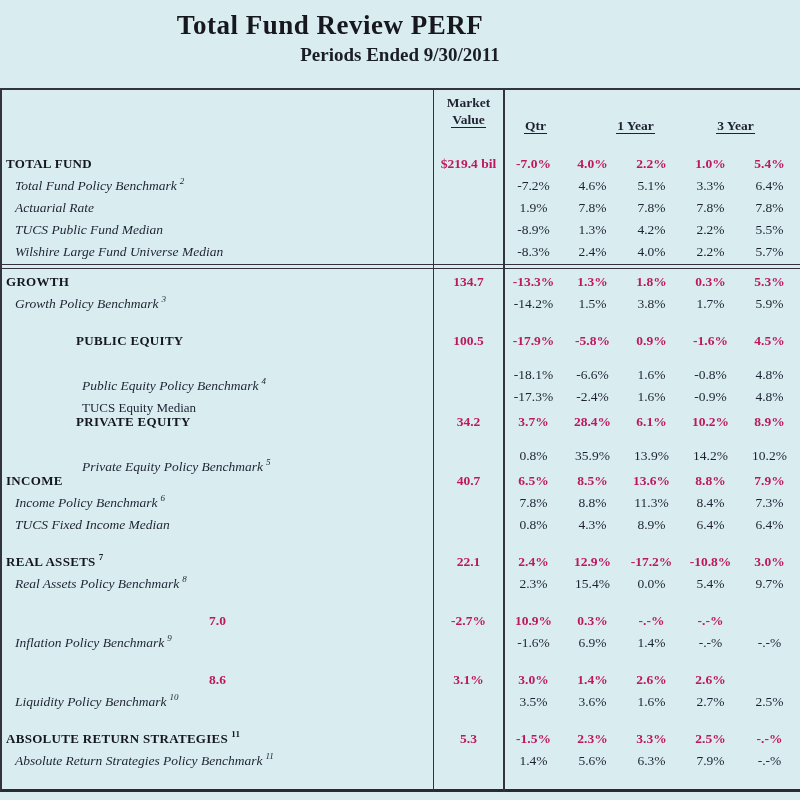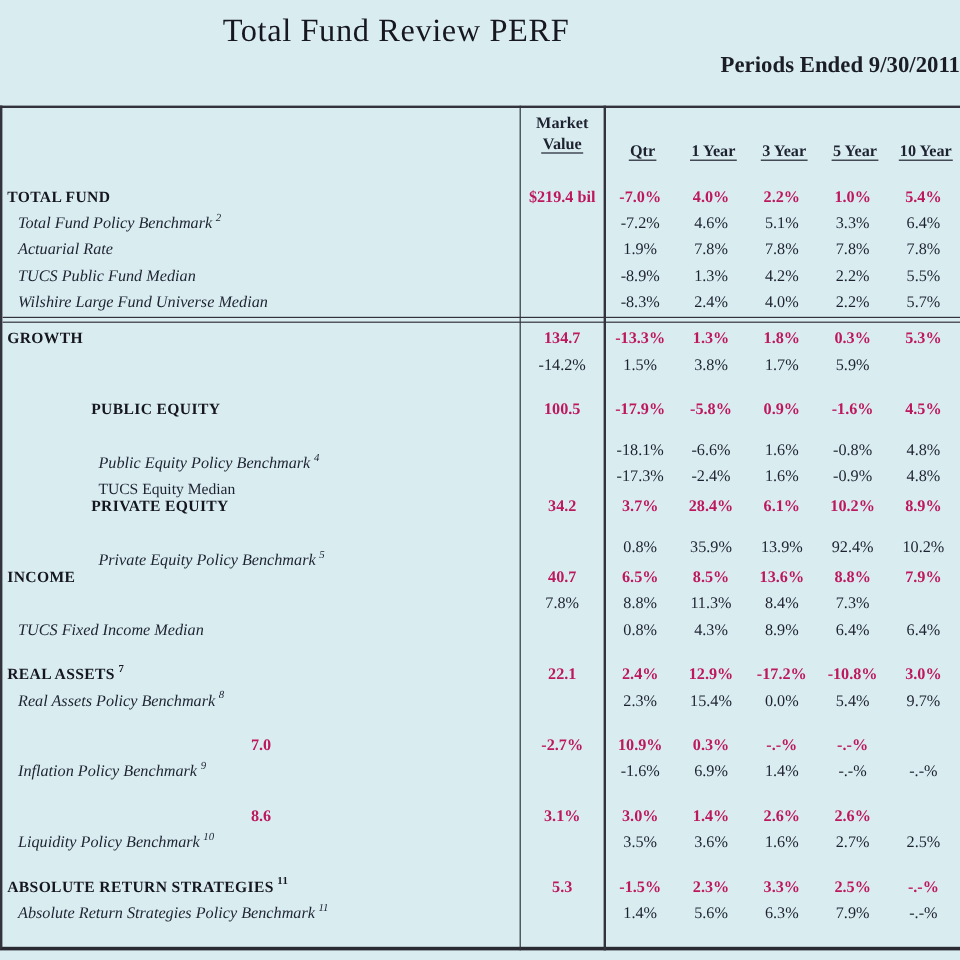--- a/index.html
+++ b/index.html
@@ -4,47 +4,47 @@
 <style>
   html,body { margin:0; padding:0; }
   body {
     width:800px; height:800px; position:relative; overflow:hidden;
     background:#d9edf1;
     font-family:"Liberation Serif", serif;
     color:#1e2230;
   }
   .page-title {
     position:absolute; top:10px; left:0; width:660px;
-    text-align:center; font-size:27px; font-weight:normal; letter-spacing:.5px;
+    text-align:center; font-size:27px; font-weight:bold; letter-spacing:.5px;
     color:#17181f;
   }
   .page-subtitle {
     position:absolute; top:44px; left:0; width:800px;
-    text-align:right; font-size:19px; font-weight:bold; color:#1b1d26;
+    text-align:center; font-size:19px; font-weight:bold; color:#1b1d26;
   }
   .table-wrap {
     position:absolute; left:0; top:88px; width:800px; height:704px;
     box-sizing:border-box;
     border-top:2px solid #33333d;
     border-bottom:3px solid #2a2a33;
     border-left:2px solid #33333d;
     overflow:hidden;
   }
   .vline { position:absolute; top:88px; height:704px; background:#33333d; z-index:2; }
   .vline-1 { left:433px; width:1px; }
   .vline-2 { left:503px; width:2px; }
 
   .thead { position:relative; height:48px; }
   .mv-head {
     position:absolute; left:431px; width:71px; top:4px;
     text-align:center; font-weight:bold; font-size:13.5px; line-height:17px;
   }
   .col-heads {
     position:absolute; left:504px; bottom:2px; width:269px; height:20px;
-    display:grid; grid-template-columns:repeat(5,59px);
+    display:grid; grid-template-columns:repeat(5,59px);gap:41px;
   }
   .col-head { text-align:center; font-weight:bold; font-size:13.5px; line-height:20px; }
   .u { display:inline-block; border-bottom:1.5px solid #1e2230; padding:0 1px 0px 1px; line-height:15px; }
 
   .group { margin-top:15px; }
   .thead + .group, .sep-double + .group { margin-top:0; }
 
   .sep-double {
     height:3px; margin:1px 0 2px 0;
     border-top:1.5px solid #33333d;
@@ -146,20 +146,21 @@
         <div class="row style-section indent-0">
           <div class="cell lbl-cell"><span>GROWTH</span></div>
           <div class="cell mv-cell">134.7</div>
           <div class="cell val-cell">-13.3%</div>
           <div class="cell val-cell">1.3%</div>
           <div class="cell val-cell">1.8%</div>
           <div class="cell val-cell">0.3%</div>
           <div class="cell val-cell">5.3%</div>
         </div>
         <div class="row style-benchmark indent-1">
+          <div class="cell lbl-cell"><span>Growth Policy Benchmark</span><sup class="fn">3</sup></div>
           <div class="cell mv-cell"></div>
           <div class="cell val-cell">-14.2%</div>
           <div class="cell val-cell">1.5%</div>
           <div class="cell val-cell">3.8%</div>
           <div class="cell val-cell">1.7%</div>
           <div class="cell val-cell">5.9%</div>
         </div>
       </div>
       <div class="group">
         <div class="row style-section indent-2">
@@ -199,35 +200,36 @@
           <div class="cell val-cell">6.1%</div>
           <div class="cell val-cell">10.2%</div>
           <div class="cell val-cell">8.9%</div>
         </div>
         <div class="row style-benchmark indent-3">
           <div class="cell lbl-cell"><span>Private Equity Policy Benchmark</span><sup class="fn">5</sup></div>
           <div class="cell mv-cell"></div>
           <div class="cell val-cell">0.8%</div>
           <div class="cell val-cell">35.9%</div>
           <div class="cell val-cell">13.9%</div>
-          <div class="cell val-cell">92.4%</div>
+          <div class="cell val-cell">14.2%</div>
           <div class="cell val-cell">10.2%</div>
         </div>
       </div>
       <div class="group">
         <div class="row style-section indent-0">
           <div class="cell lbl-cell"><span>INCOME</span></div>
           <div class="cell mv-cell">40.7</div>
           <div class="cell val-cell">6.5%</div>
           <div class="cell val-cell">8.5%</div>
           <div class="cell val-cell">13.6%</div>
           <div class="cell val-cell">8.8%</div>
           <div class="cell val-cell">7.9%</div>
         </div>
         <div class="row style-benchmark indent-1">
+          <div class="cell lbl-cell"><span>Income Policy Benchmark</span><sup class="fn">6</sup></div>
           <div class="cell mv-cell"></div>
           <div class="cell val-cell">7.8%</div>
           <div class="cell val-cell">8.8%</div>
           <div class="cell val-cell">11.3%</div>
           <div class="cell val-cell">8.4%</div>
           <div class="cell val-cell">7.3%</div>
         </div>
         <div class="row style-benchmark indent-1">
           <div class="cell lbl-cell"><span>TUCS Fixed Income Median</span></div>
           <div class="cell mv-cell"></div>

